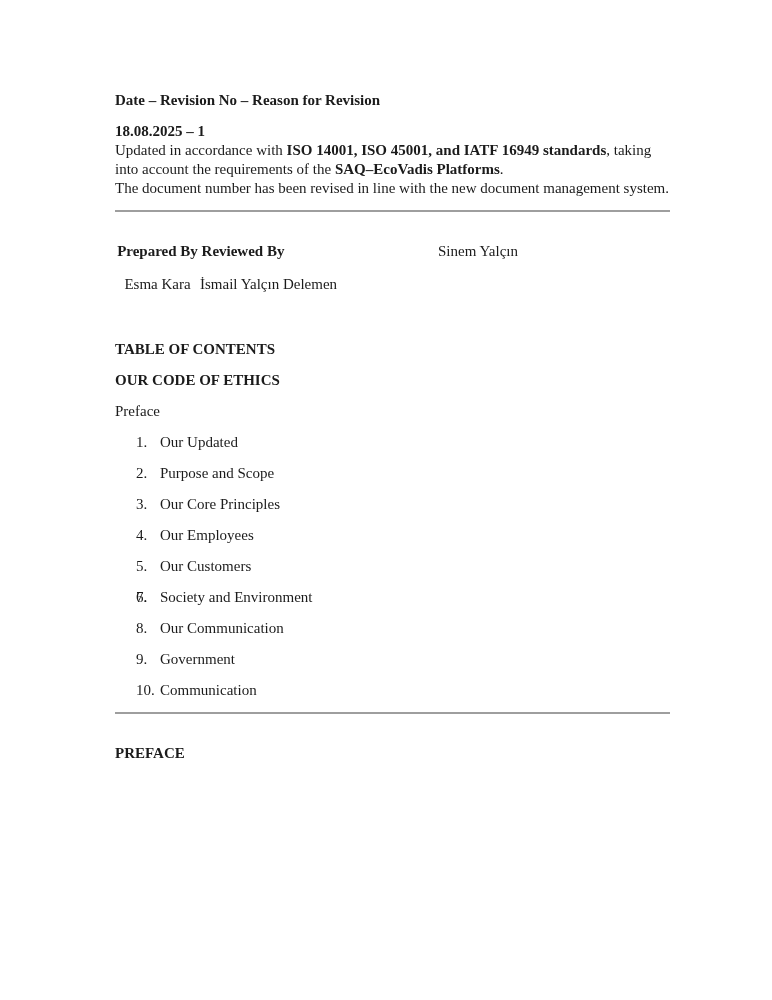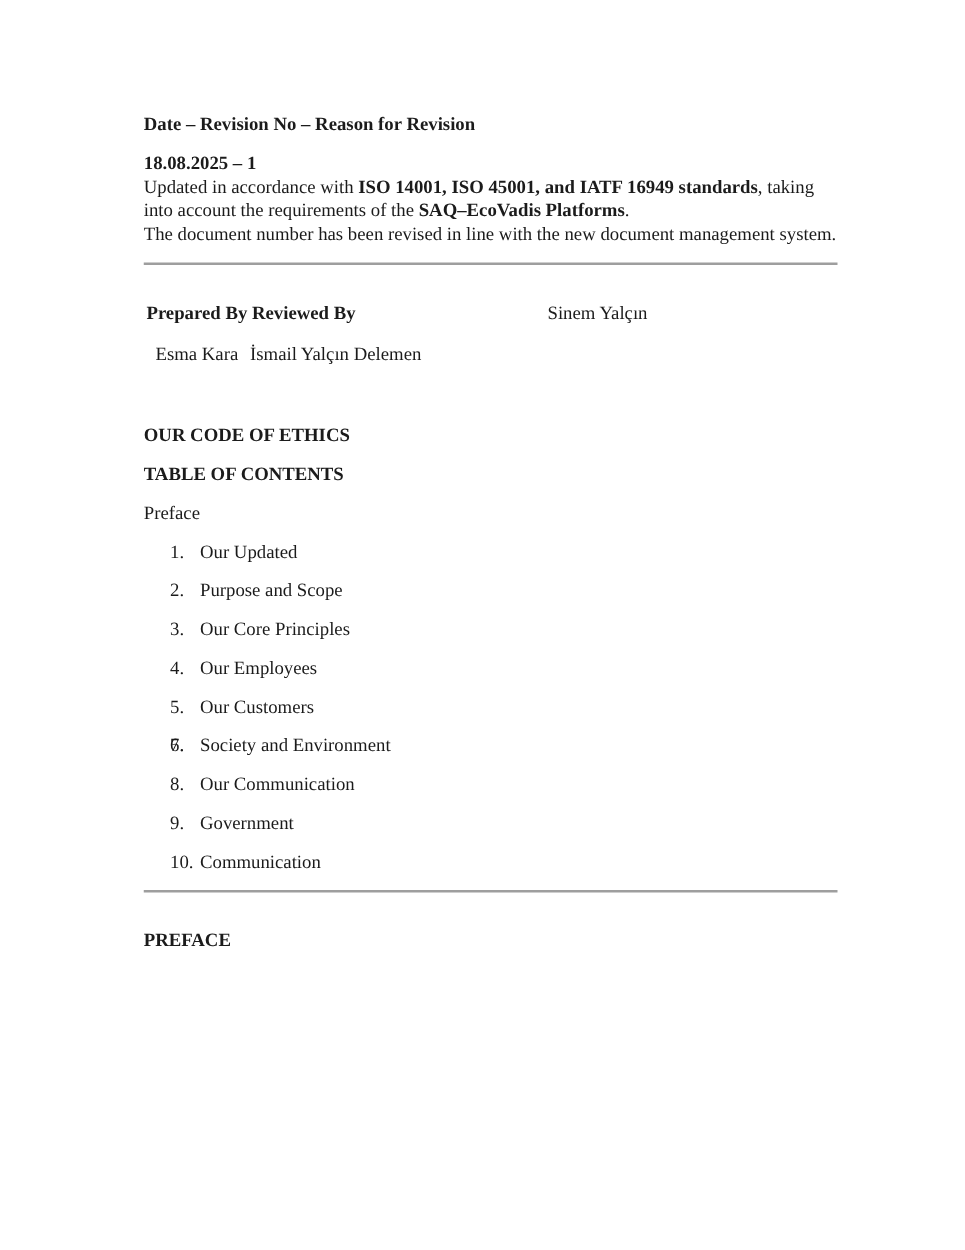--- a/index.html
+++ b/index.html
@@ -53,23 +53,23 @@
 
 
   <div class="approval-grid">
     <div class="cell head">Prepared By</div>
     <div class="cell head">Reviewed By</div>
     <div class="cell">Sinem Yalçın</div>
     <div class="cell">Esma Kara</div>
     <div class="cell">İsmail Yalçın Delemen</div>
   </div>
 
+  <p class="bold">TABLE OF CONTENTS</p>
+
   <p class="bold">OUR CODE OF ETHICS</p>
-
-  <p class="bold">TABLE OF CONTENTS</p>
 
   <p>Preface</p>
 
   <ol class="toc">
     <li><span class="num">1.</span><span>Our Updated</span></li>
     <li><span class="num">2.</span><span>Purpose and Scope</span></li>
     <li><span class="num">3.</span><span>Our Core Principles</span></li>
     <li><span class="num">4.</span><span>Our Employees</span></li>
     <li><span class="num">5.</span><span>Our Customers</span></li>
     <li><span class="num">6.</span></li>

